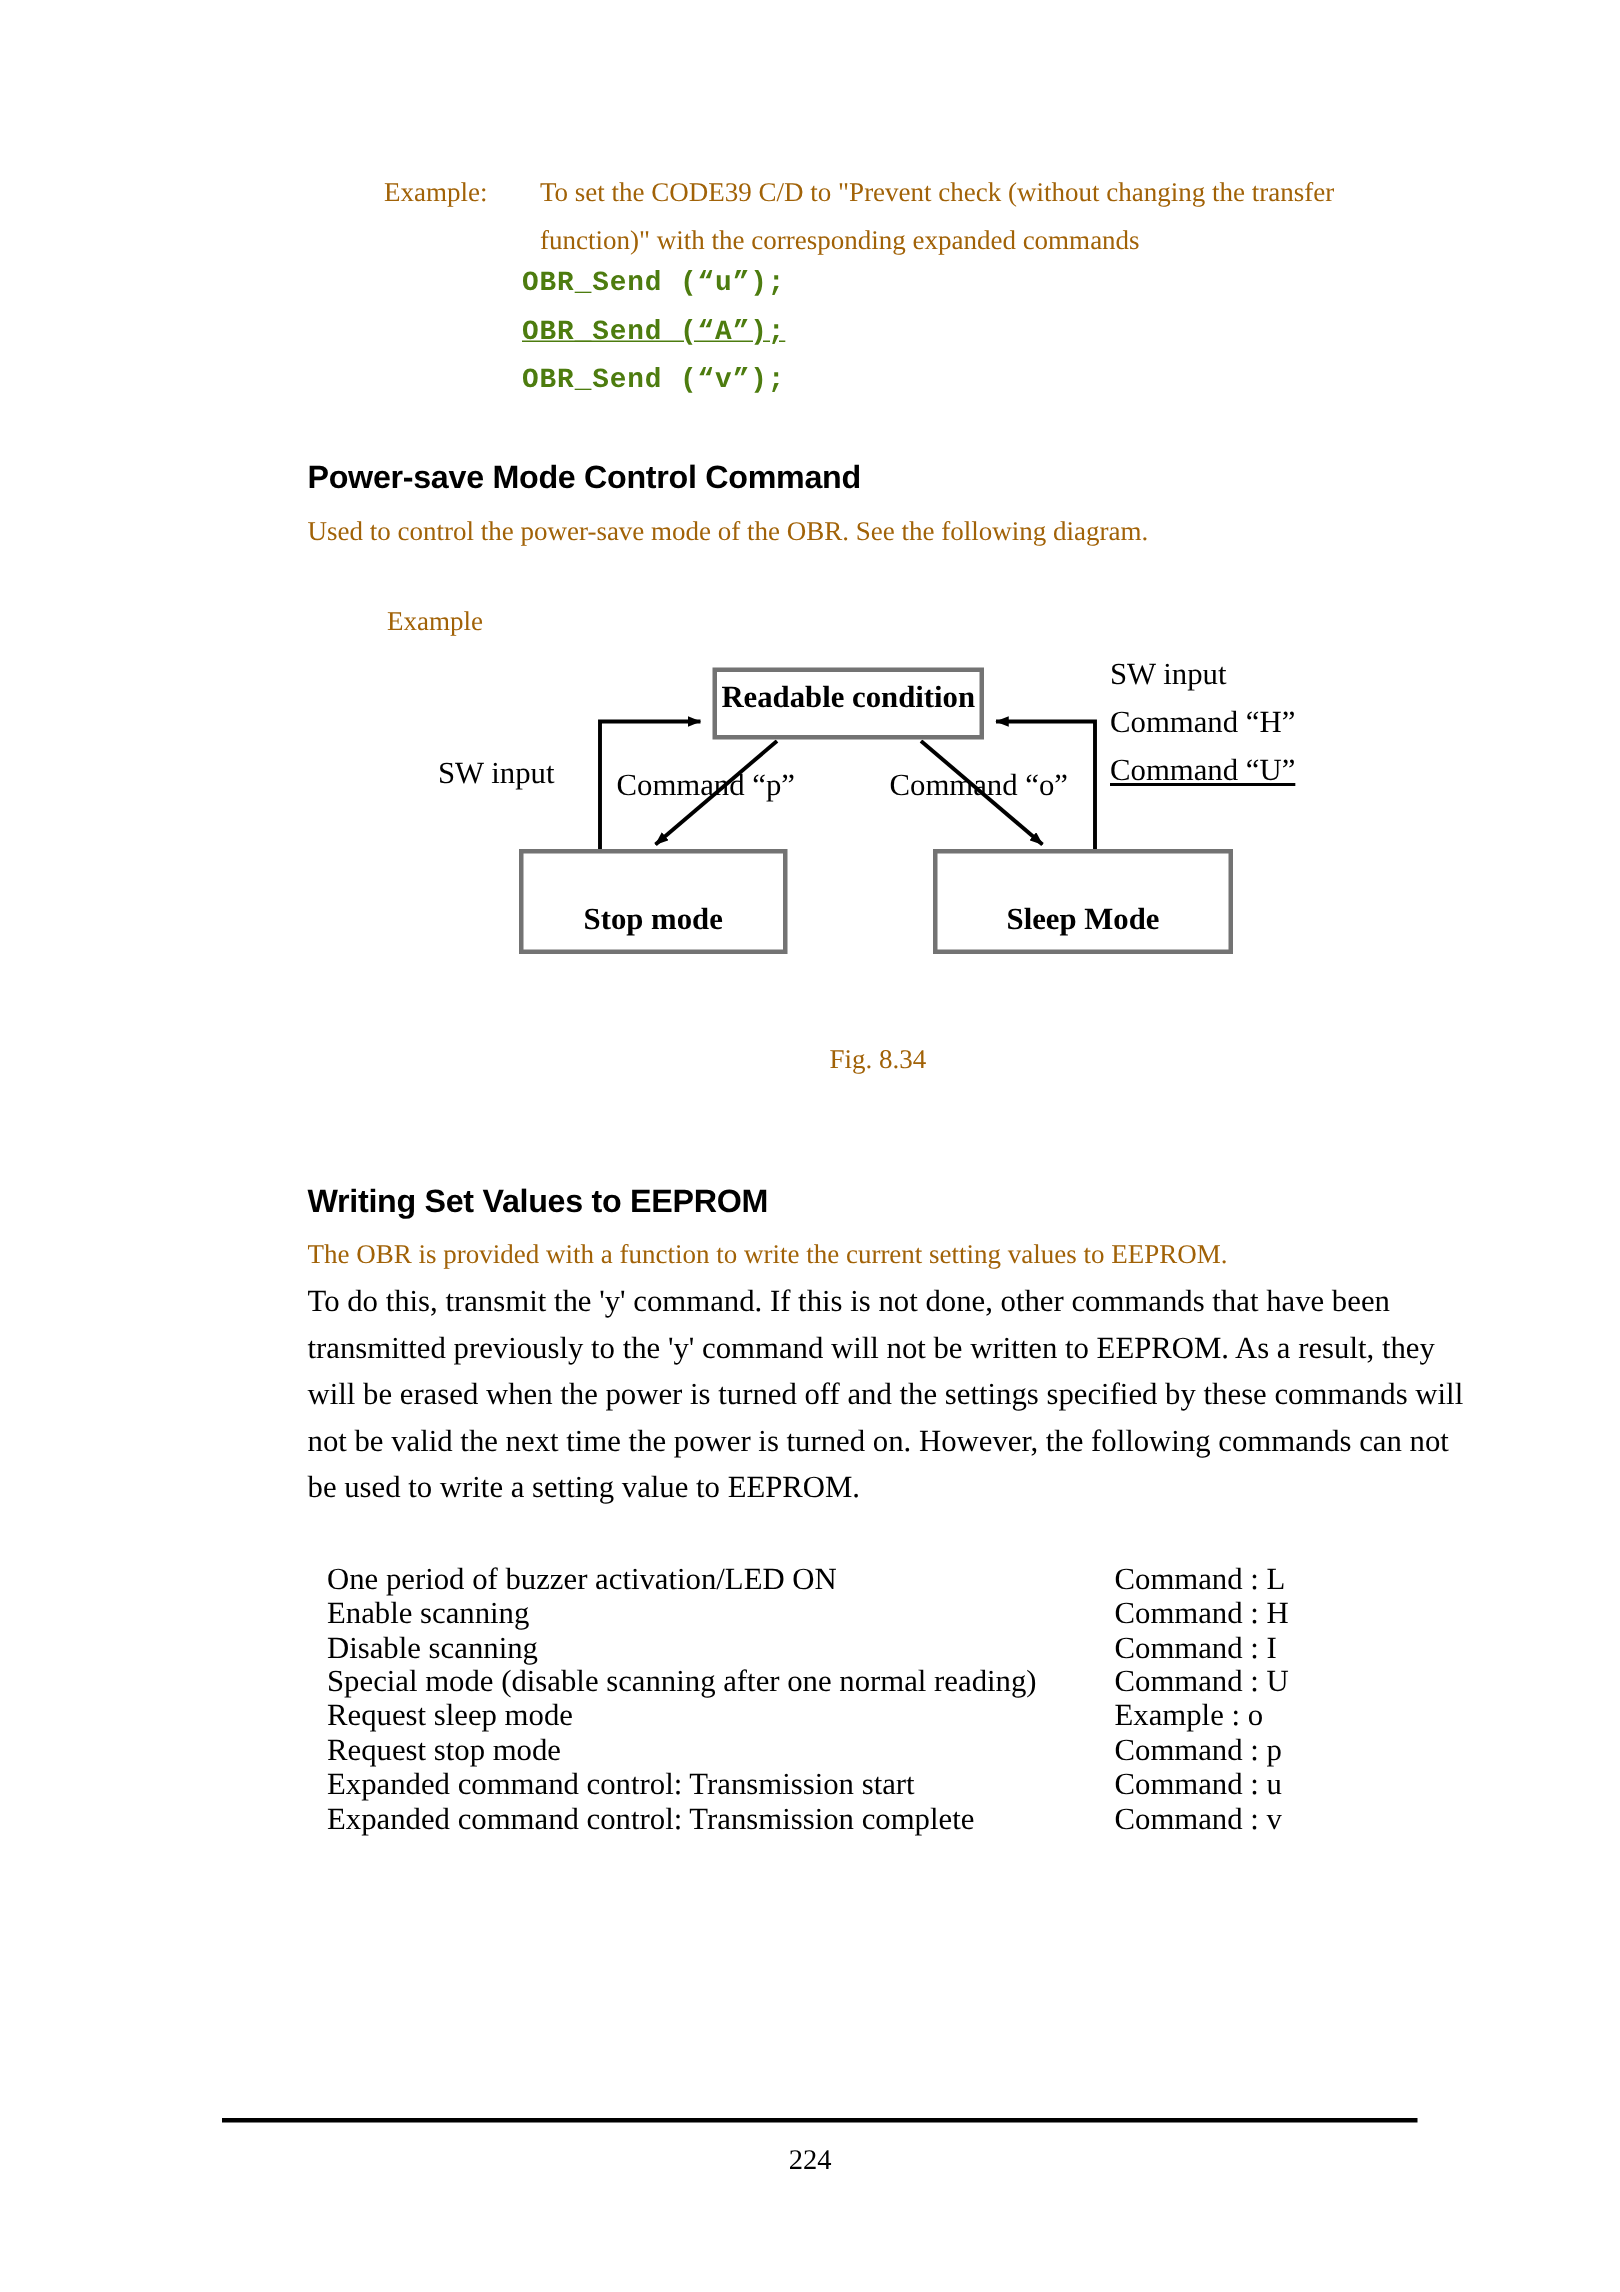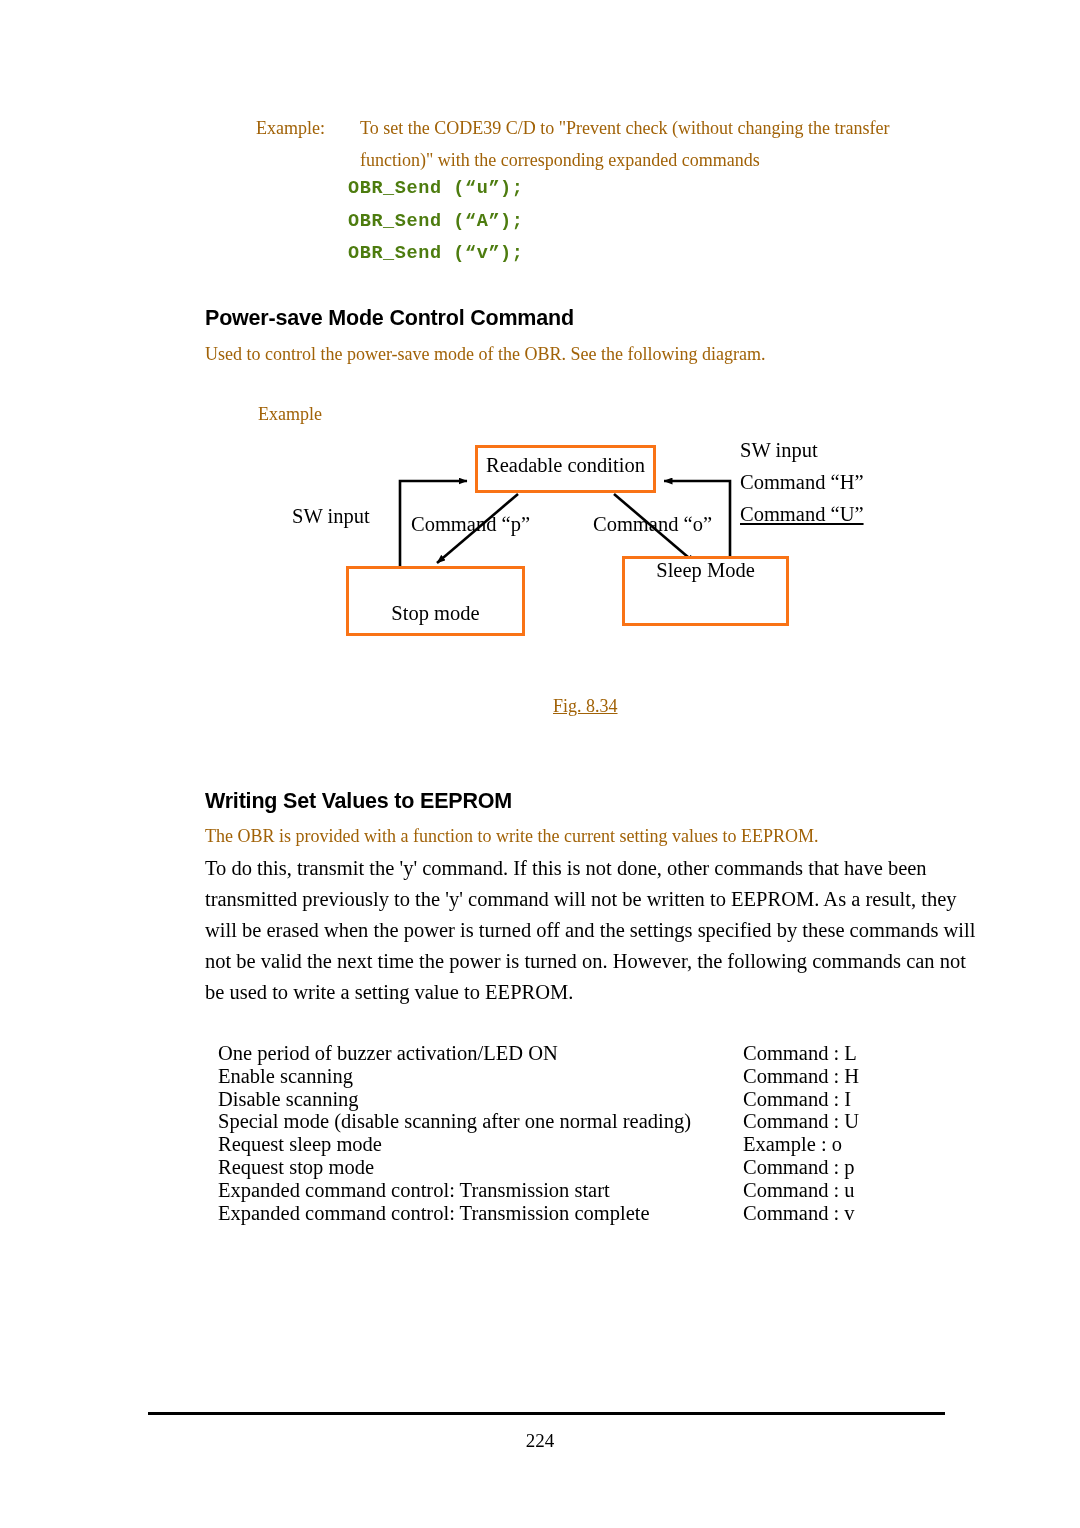--- a/index.html
+++ b/index.html
@@ -56,67 +56,68 @@
     letter-spacing: -0.2px;
     color: #000;
     white-space: nowrap;
   }
 
   
   #example-label { left: 256px; top: 113px; }
   #example-line1 { left: 360px; top: 113px; }
   #example-line2 { left: 360px; top: 145px; }
   #cmd-u { left: 348px; top: 178px; }
-  #cmd-A { left: 348px; top: 211px; }
+  #cmd-A { left: 348px; top: 211px; text-decoration: underline; }
   #cmd-v { left: 348px; top: 243px; }
 
   
   #heading-powersave { left: 205px; top: 306px; }
   #powersave-desc { left: 205px; top: 339px; }
 
   
   #diagram-wrap {
     left: 205px;
     top: 395px;
     width: 760px;
     height: 320px;
   }
   #diagram-example-label {
     position: absolute;
     left: 53px; top: 4px;
   }
   .dbox {
     position: absolute;
-    border: 3px solid #f97316;
+    border: 3px solid #737373;
     background: #fff;
     box-sizing: border-box;
     display: flex;
     align-items: center;
     justify-content: center;
     font-family: "Liberation Serif", serif;
     font-size: 20.5px;
     color: #000;
+    font-weight: bold;
   }
   #box-readable {
     left: 270px; top: 50px;
     width: 181px; height: 48px;
     align-items: flex-start;
     padding-top: 6px;
   }
   #box-stop {
     left: 105px; top: 171px;
     width: 179px; height: 70px;
     align-items: flex-end;
     padding-bottom: 8px;
     margin-left: 36px;
   }
   #box-sleep {
-    left: 417px; top: 161px;
-    width: 167px; height: 70px;
-    align-items: flex-start;
+    left: 417px; top: 171px;
+    width: 200px; height: 70px;
+    align-items: flex-end;
     padding-bottom: 8px;
   }
   .dlabel {
     position: absolute;
     font-family: "Liberation Serif", serif;
     font-size: 20.5px;
     color: #000;
     white-space: nowrap;
     background: transparent;
   }
@@ -127,21 +128,21 @@
   #lbl-cmd-p     { left: 206px; top: 118px; }
   #lbl-cmd-o     { left: 388px; top: 118px; }
   #diagram-svg {
     position: absolute;
     left: 0; top: 0;
     width: 760px; height: 320px;
     overflow: visible;
   }
 
   
-  #fig-caption { left: 553px; top: 691px; text-decoration: underline; }
+  #fig-caption { left: 553px; top: 691px; }
 
   
   #heading-eeprom { left: 205px; top: 789px; }
   #eeprom-desc { left: 205px; top: 821px; }
   #eeprom-para {
     left: 205px; top: 853px;
     width: 780px;
     text-align: left;
   }
 

